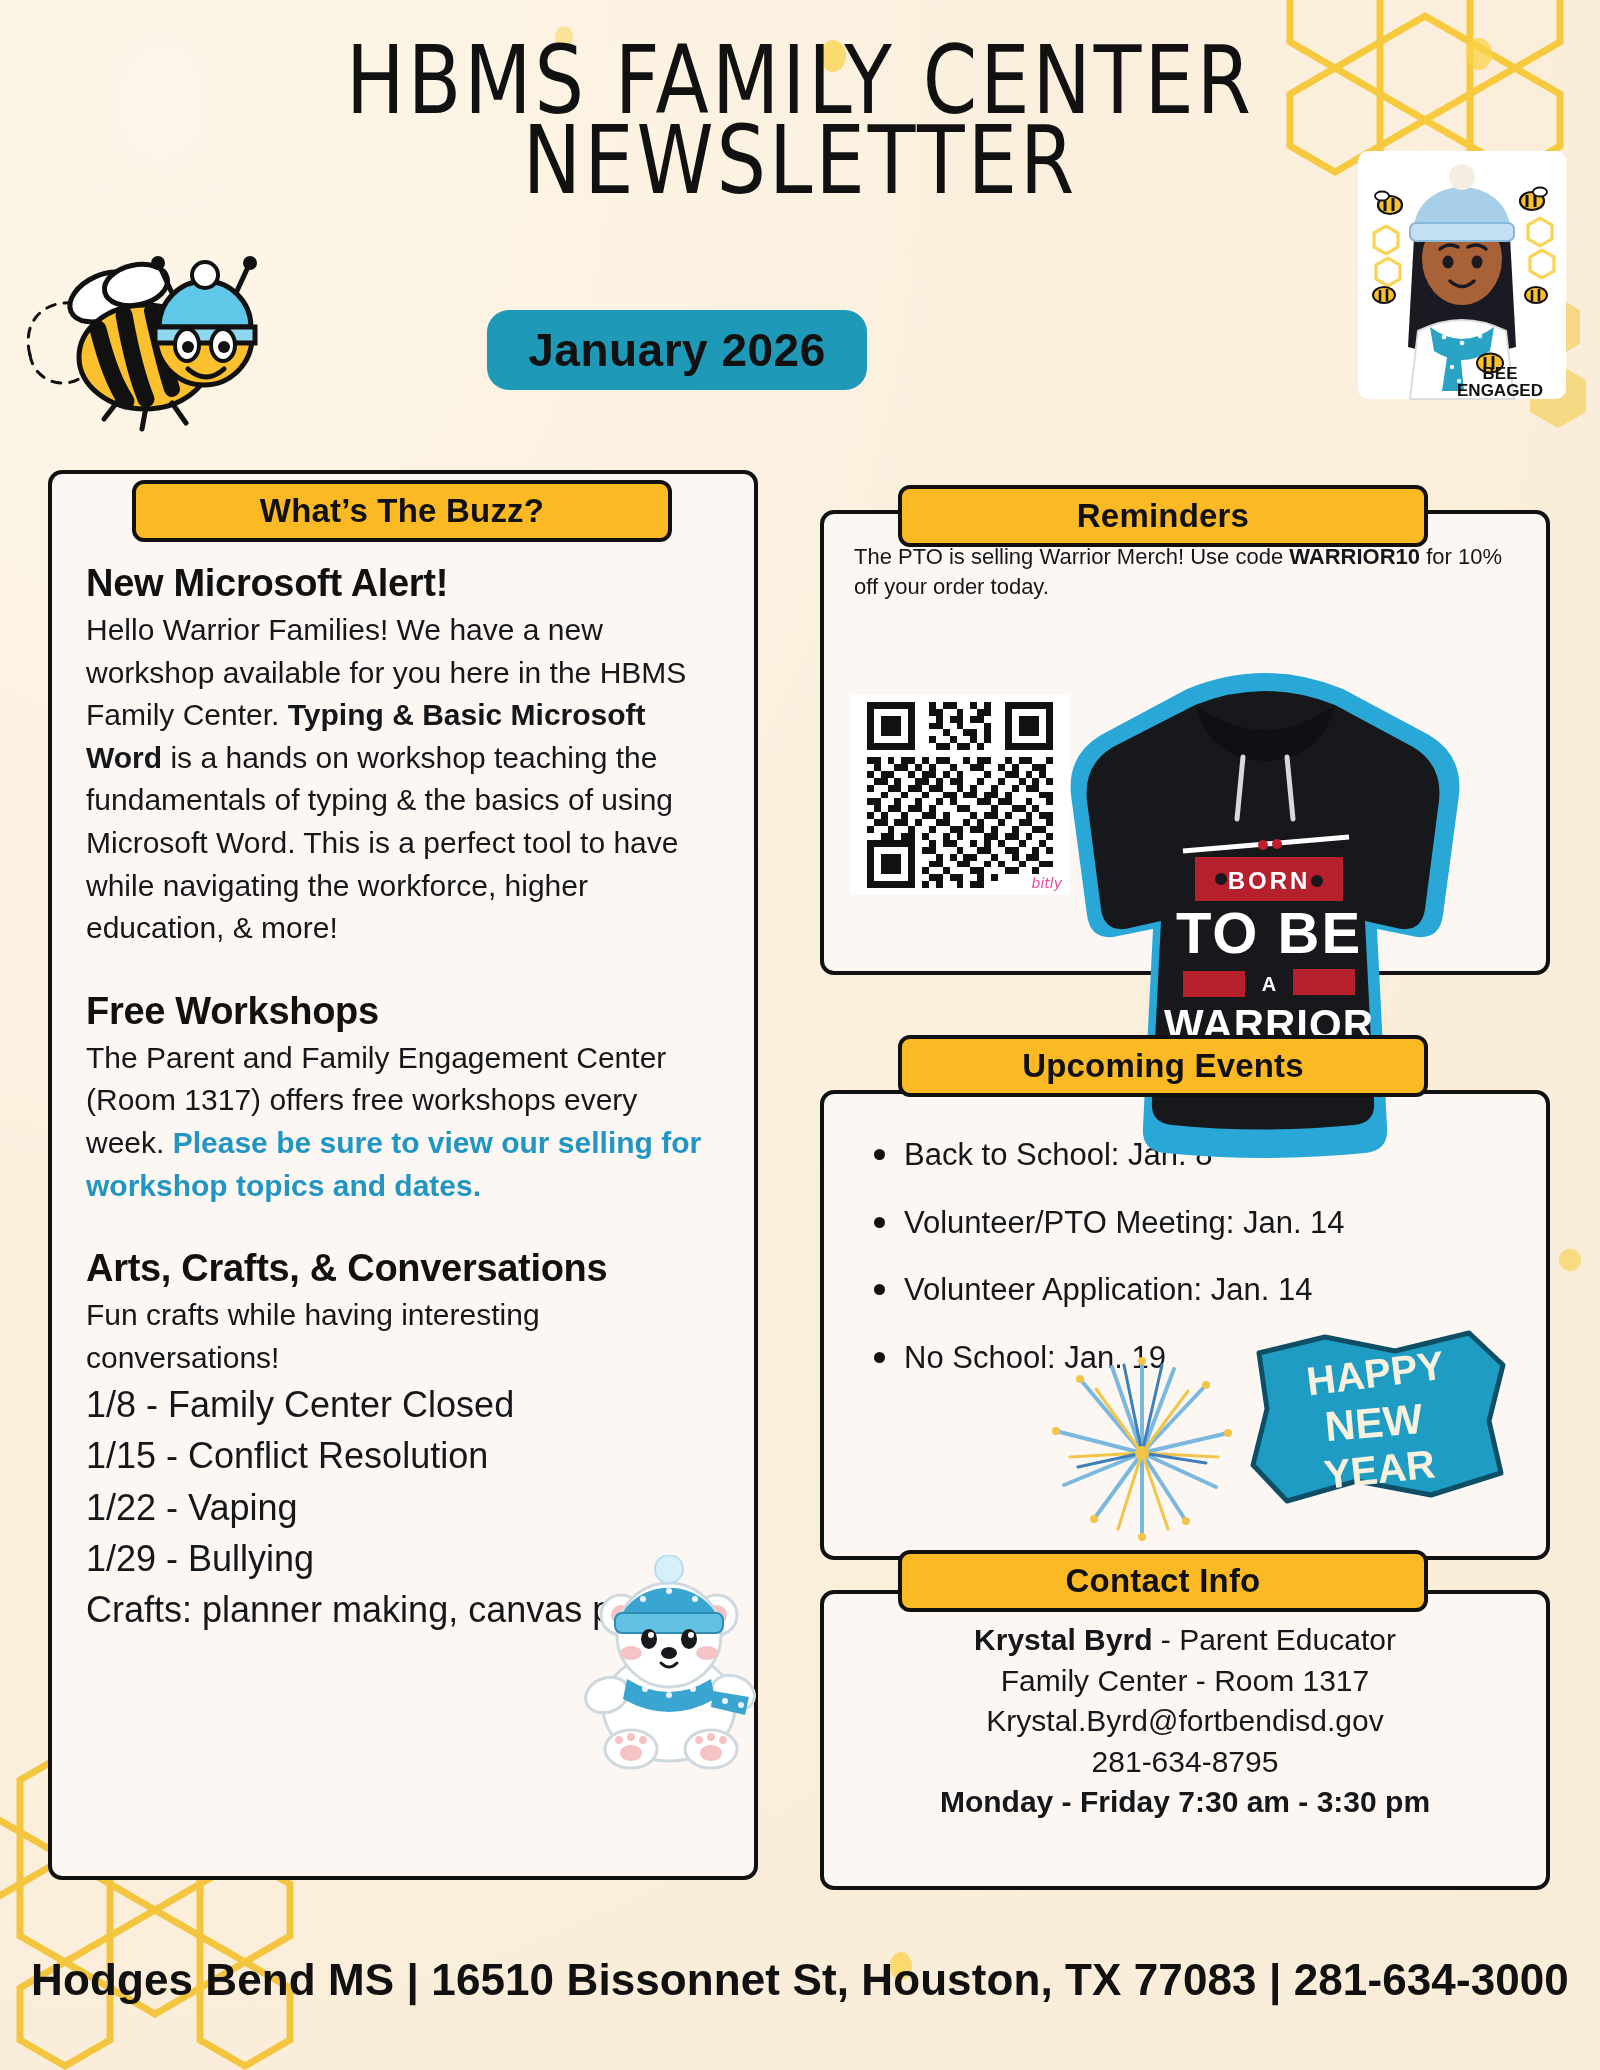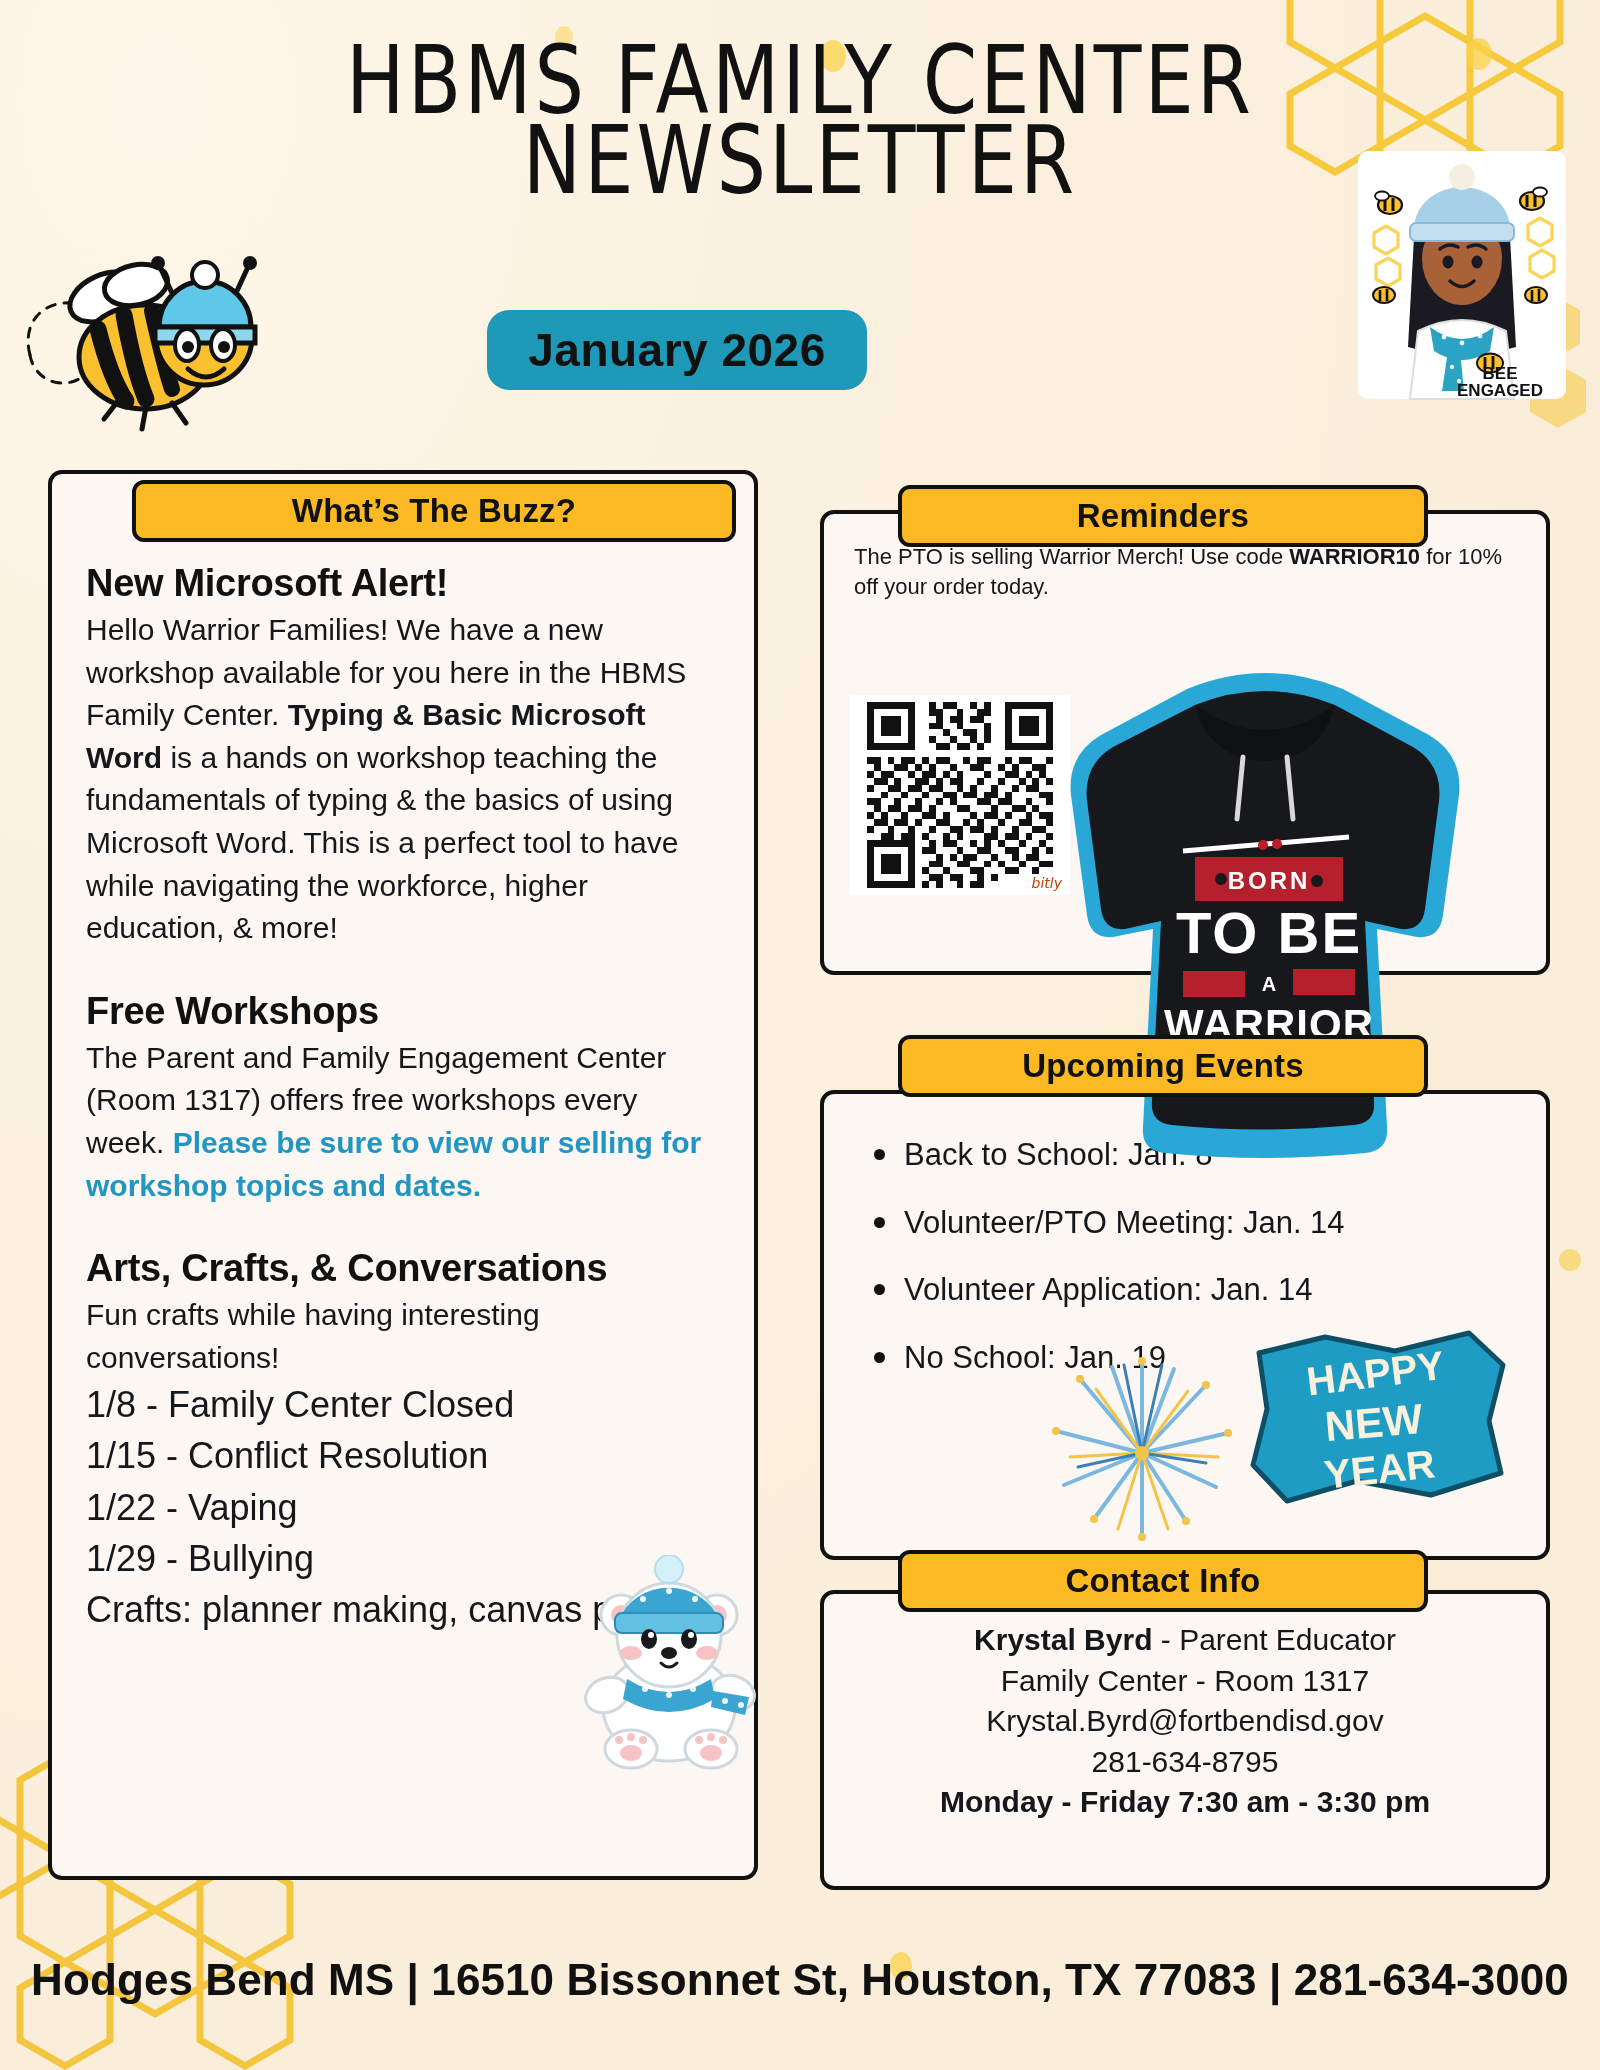--- a/index.html
+++ b/index.html
@@ -92,21 +92,21 @@
     align-items: center;
     justify-content: center;
     font-size: 33px;
     font-weight: bold;
     color: #111;
     z-index: 8;
     letter-spacing: .2px;
   }
 
   #buzz-panel   { left: 48px;  top: 470px;  width: 710px; height: 1410px; }
-  #buzz-tab     { left: 132px; top: 480px;  width: 604px; height: 62px; }
+  #buzz-tab     { left: 132px; top: 480px;  width: 540px; height: 62px; }
 
   #rem-panel    { left: 820px; top: 510px;  width: 730px; height: 465px; }
   #rem-tab      { left: 898px; top: 485px;  width: 530px; height: 62px; }
 
   #events-panel { left: 820px; top: 1090px; width: 730px; height: 470px; }
   #events-tab   { left: 898px; top: 1035px; width: 530px; height: 62px; }
 
   #contact-panel{ left: 820px; top: 1590px; width: 730px; height: 300px; }
   #contact-tab  { left: 898px; top: 1550px; width: 530px; height: 62px; }
 
@@ -141,21 +141,21 @@
     width: 220px; height: 200px;
     background: #fff;
     z-index: 6;
   }
   .qr-img { width: 100%; height: 100%; display: block; }
   .bitly-mark {
     position: absolute;
     right: 8px; bottom: 4px;
     font-size: 14px;
     font-family: "DejaVu Sans", sans-serif;
-    color: #c2410c;
+    color: #ec4899;
     font-style: italic;
   }
 
   
   .hoodie { position: absolute; left: 1055px; top: 665px; z-index: 5; }
 
   
   ul.evlist {
     list-style: none;
     padding: 40px 28px 0 46px;

